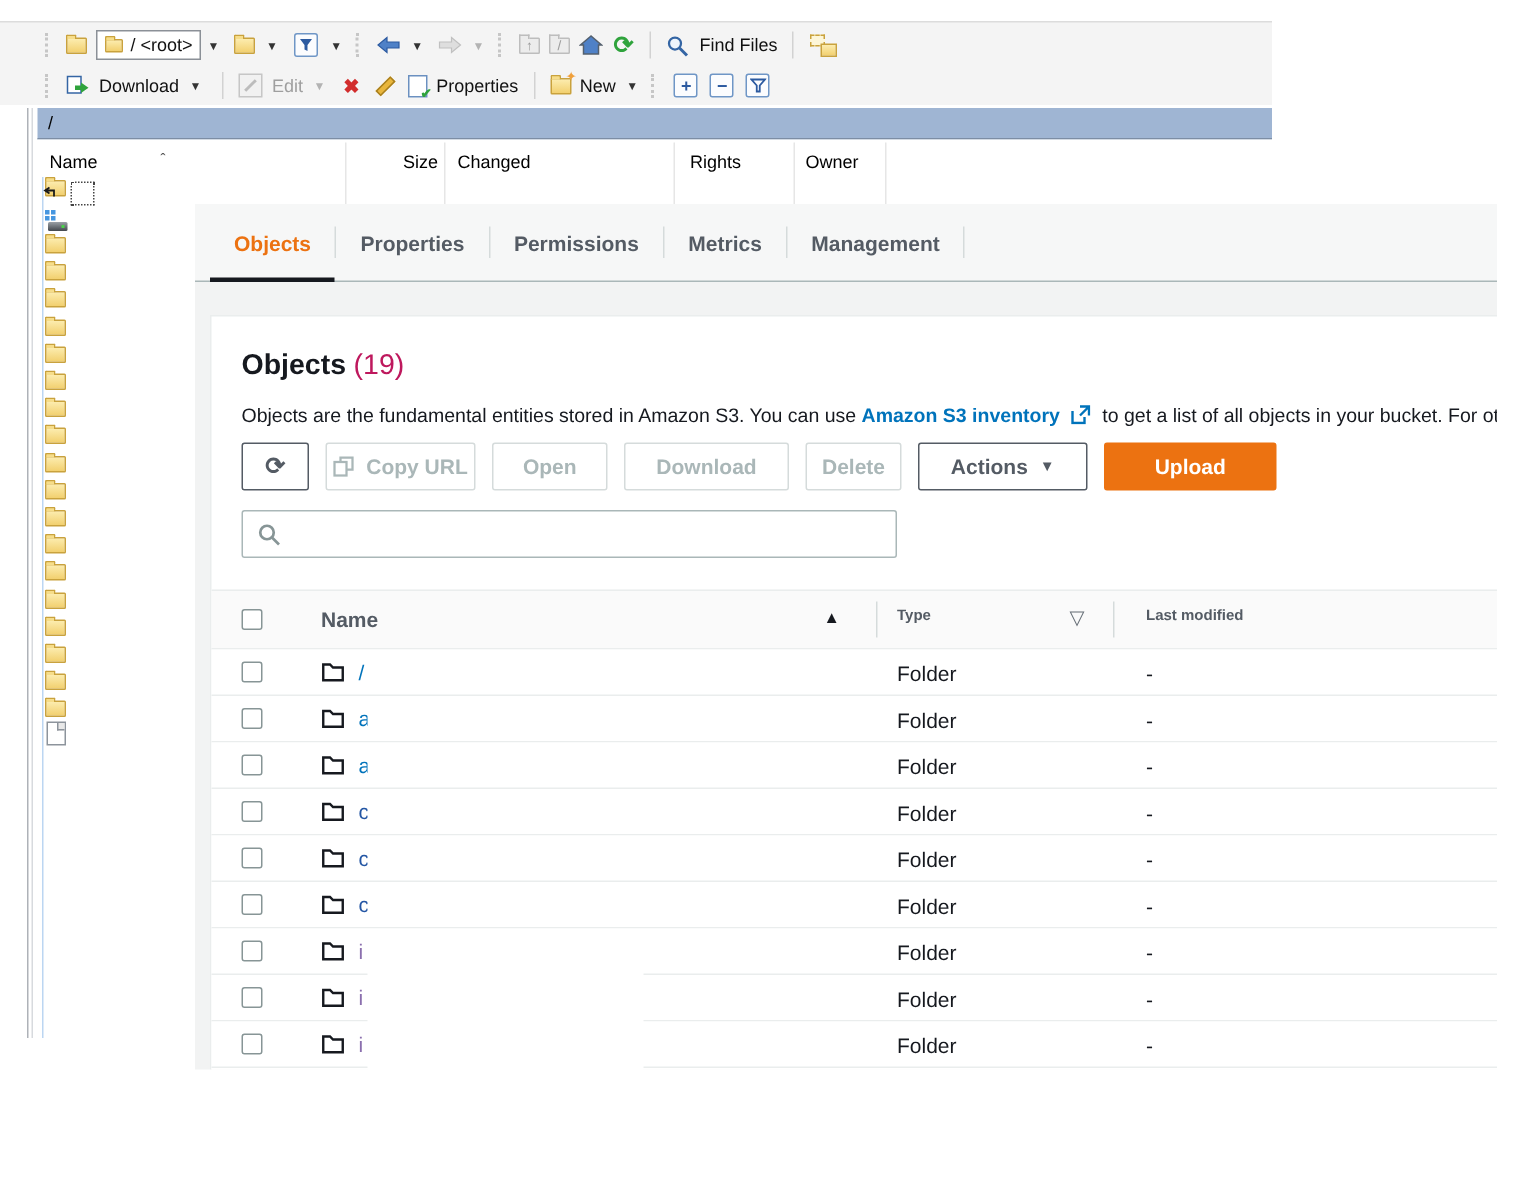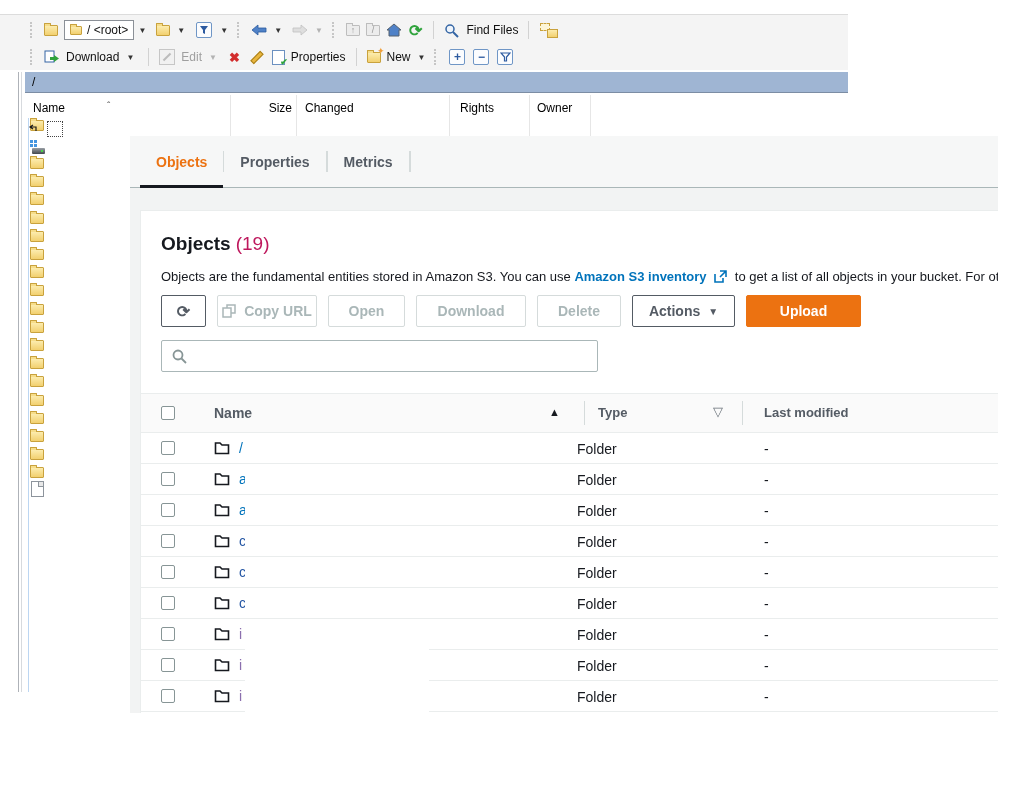--- a/index.html
+++ b/index.html
@@ -85,27 +85,27 @@
   .table{position:absolute;left:0;top:182px;width:880px}
   .thead{position:relative;height:38px;background:#fafafa;border-top:1px solid #eaeded;border-bottom:1px solid #eaeded}
   .trow{position:relative;height:30px;border-bottom:1px solid #eaeded;background:#fff}
   .cb{position:absolute;left:20px;width:14px;height:14px;border:1px solid #879596;border-radius:2px;background:#fff;box-sizing:border-box;cursor:pointer}
   .thead .cb{top:12px}
   .trow .cb{top:8px}
   .hname{position:absolute;left:73px;top:11px;font-weight:bold;font-size:14px;color:#545b64;cursor:pointer}
   .sortasc{position:absolute;left:408px;top:12px;font-size:11px;color:#16191f}
   .hdiv{position:absolute;top:7px;width:1px;height:24px;background:#d5dbdb}
   .sortdesc{position:absolute;left:572px;top:10px;font-size:13px;color:#687078}
-  .hlbl{position:absolute;top:11px;font-weight:bold;font-size:13px;color:#545b64;cursor:pointer}
+  .hlbl{position:absolute;top:11px;font-weight:bold;font-size:10px;color:#545b64;cursor:pointer}
   .ficon{position:absolute;left:73px;top:7px}
   .rname{position:absolute;left:98px;top:7px;font-size:14px;color:#0073bb;white-space:nowrap;cursor:pointer}
   .rname.clip{width:6px;overflow:hidden}
   .rname.navy{color:#2456a4}
   .rname.purple{color:#8b6fae}
-  .rtype{position:absolute;left:436px;top:8px;font-size:14px;color:#16191f}
+  .rtype{position:absolute;left:457px;top:8px;font-size:14px;color:#16191f}
   .rlm{position:absolute;left:623px;top:8px;font-size:14px;color:#16191f}
   .redact{position:absolute;left:104px;top:252px;width:184px;height:470px;background:#fff;z-index:5}
 </style>
 </head>
 <body>
 
 <div>
   <div class="tbband"></div>
 
   <div class="tbrow" id="tbrow1">
@@ -300,23 +300,25 @@
     </div>
   <div class="docicon"></div>
 </div>
 
 <div class="s3win">
   <div class="tabbar" id="tabbar">
       <div class="tab active">Objects</div>
       <div class="tabsep"></div>
       <div class="tab">Properties</div>
       <div class="tabsep"></div>
+      <div class="tab">Permissions</div>
       <div class="tabsep"></div>
       <div class="tab">Metrics</div>
       <div class="tabsep"></div>
+      <div class="tab">Management</div>
       <div class="tabsep"></div>
     </div>
 
   <div class="card">
     <div class="h1">
       <span>Objects</span><span class="cnt">(19)</span>
     </div>
 
     <div class="desc">
       <span>Objects are the fundamental entities stored in Amazon S3. You can use</span>
@@ -337,24 +339,24 @@
             <path d="M5 4 V1 H13 V9 H9" fill="none" stroke="#aab7b8" stroke-width="1.5"></path>
           </svg>
           <span>Copy URL</span>
         </button>
       <button class="btn dis" style="width:77px">
           <span>Open</span>
         </button>
       <button class="btn dis" style="width:110px">
           <span>Download</span>
         </button>
-      <button class="btn dis" style="width:84px">
+      <button class="btn dis" style="width:64px">
           <span>Delete</span>
         </button>
-      <button class="btn" style="width:103px">
+      <button class="btn" style="width:113px">
           <span>Actions</span>
           <span class="caret-dn">▼</span>
         </button>
       <button class="btn primary" style="width:115px">
           <span>Upload</span>
         </button>
     </div>
 
     <div class="search">
       <svg width="15" height="15">

